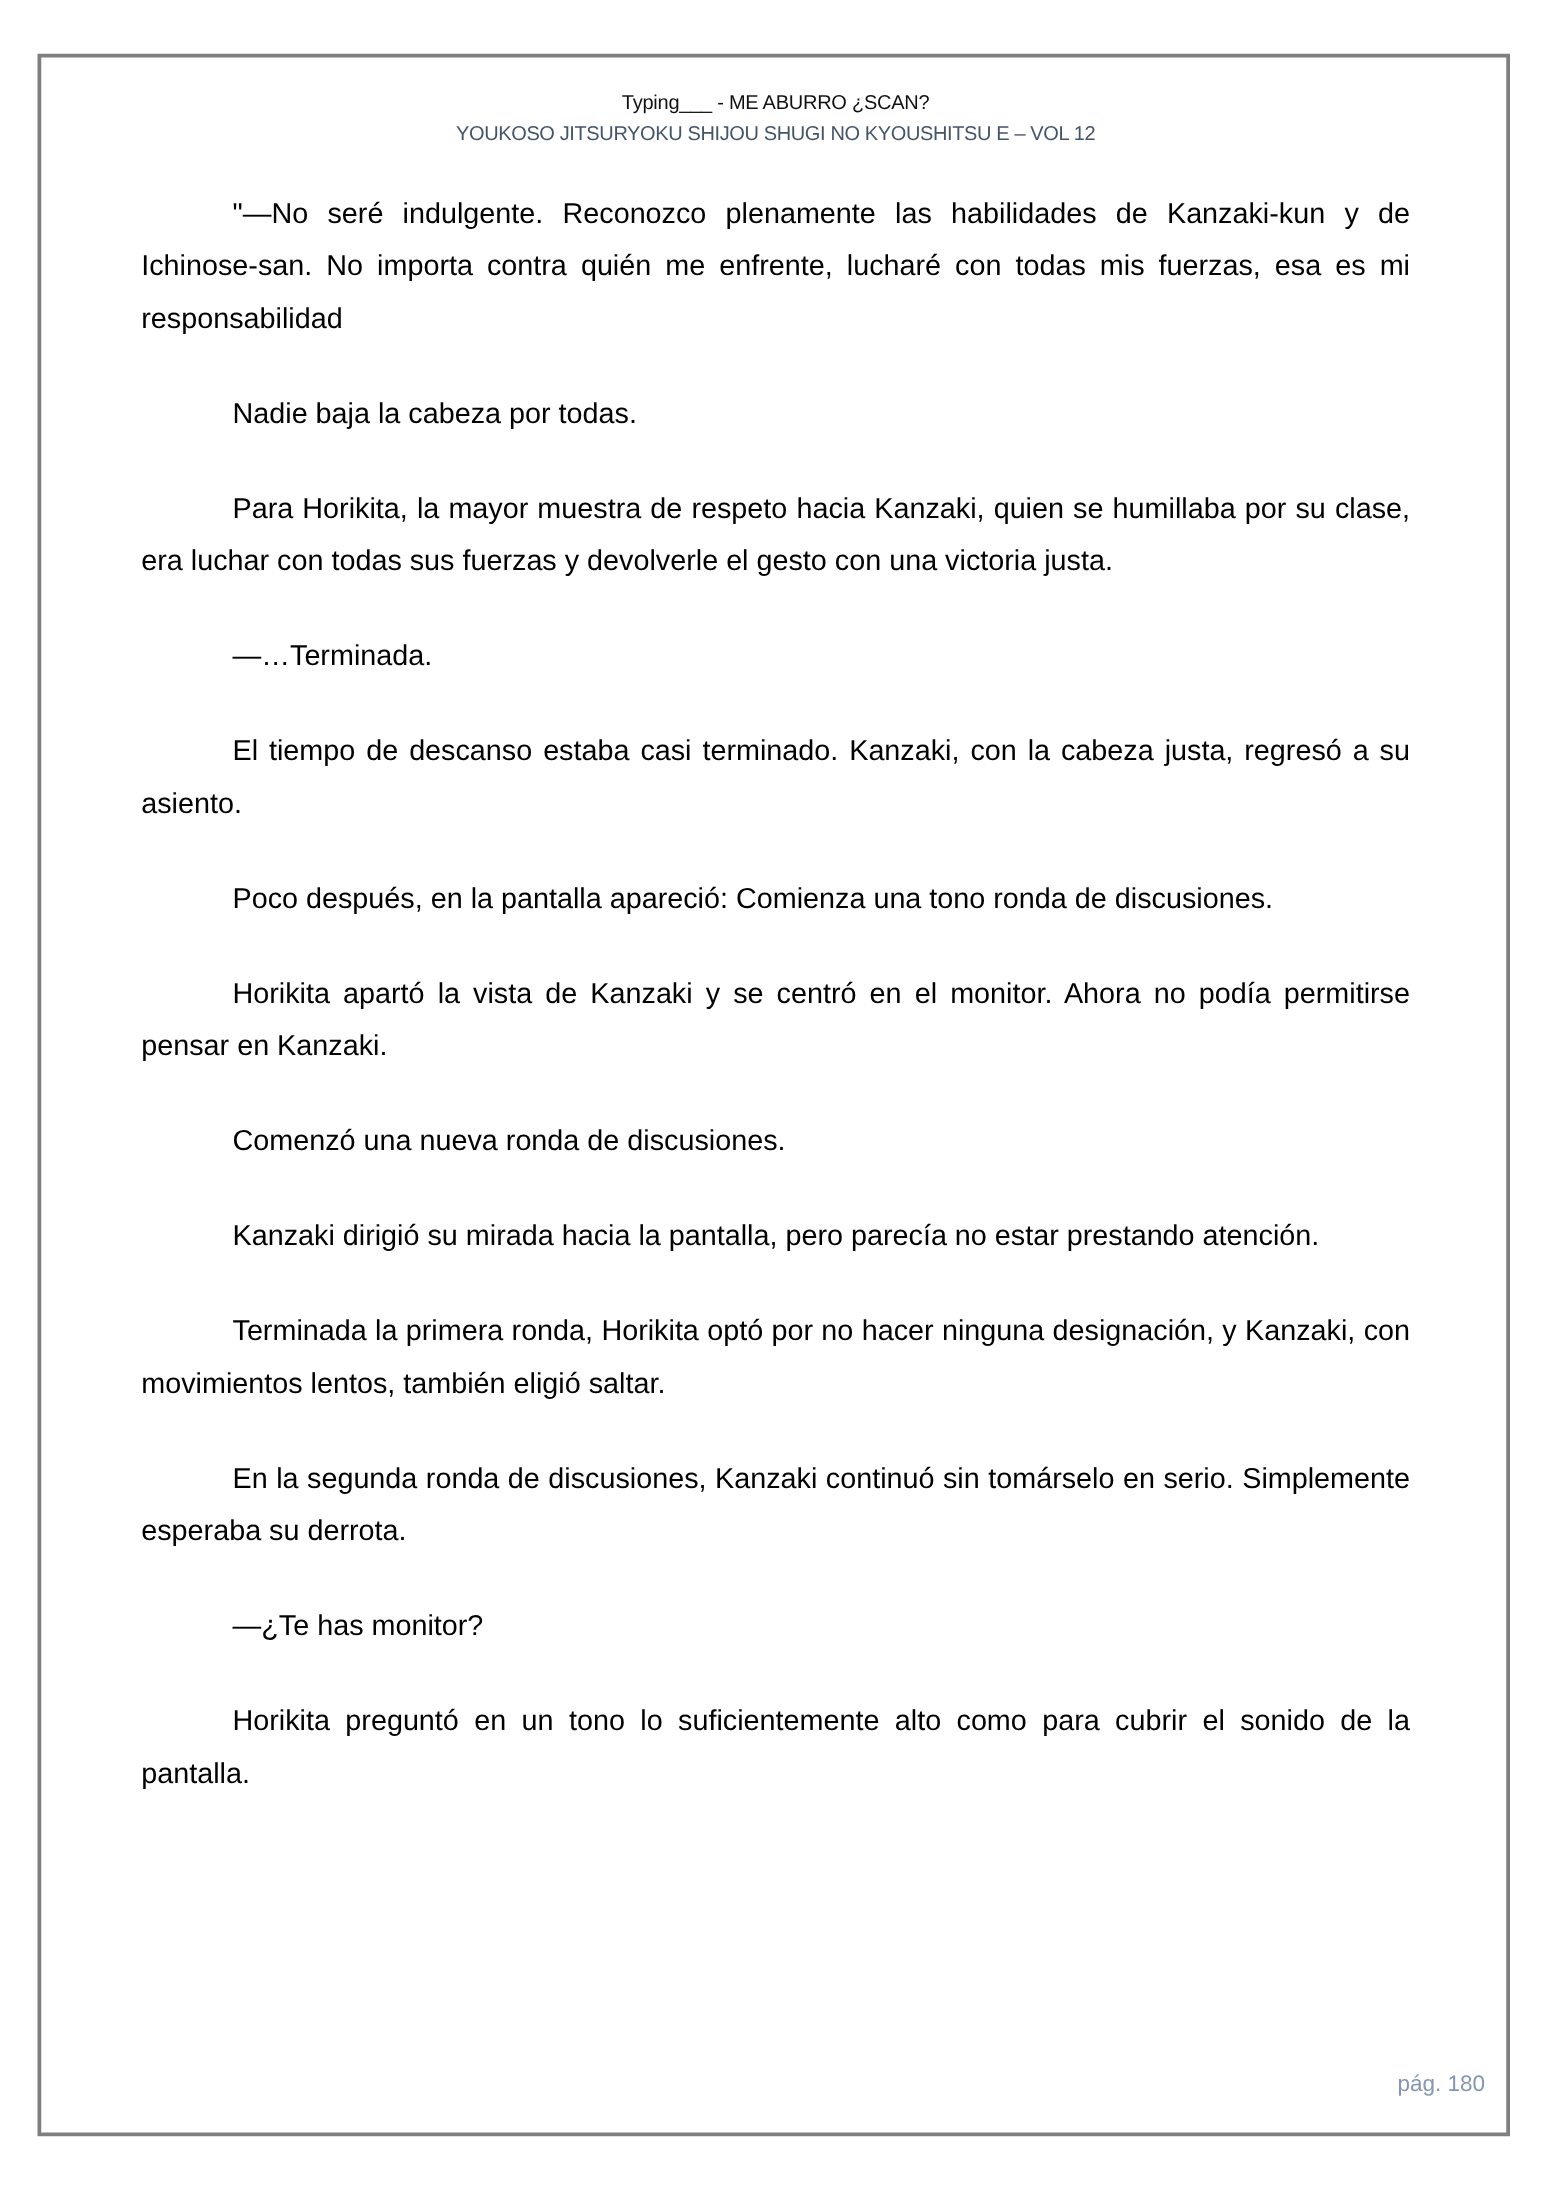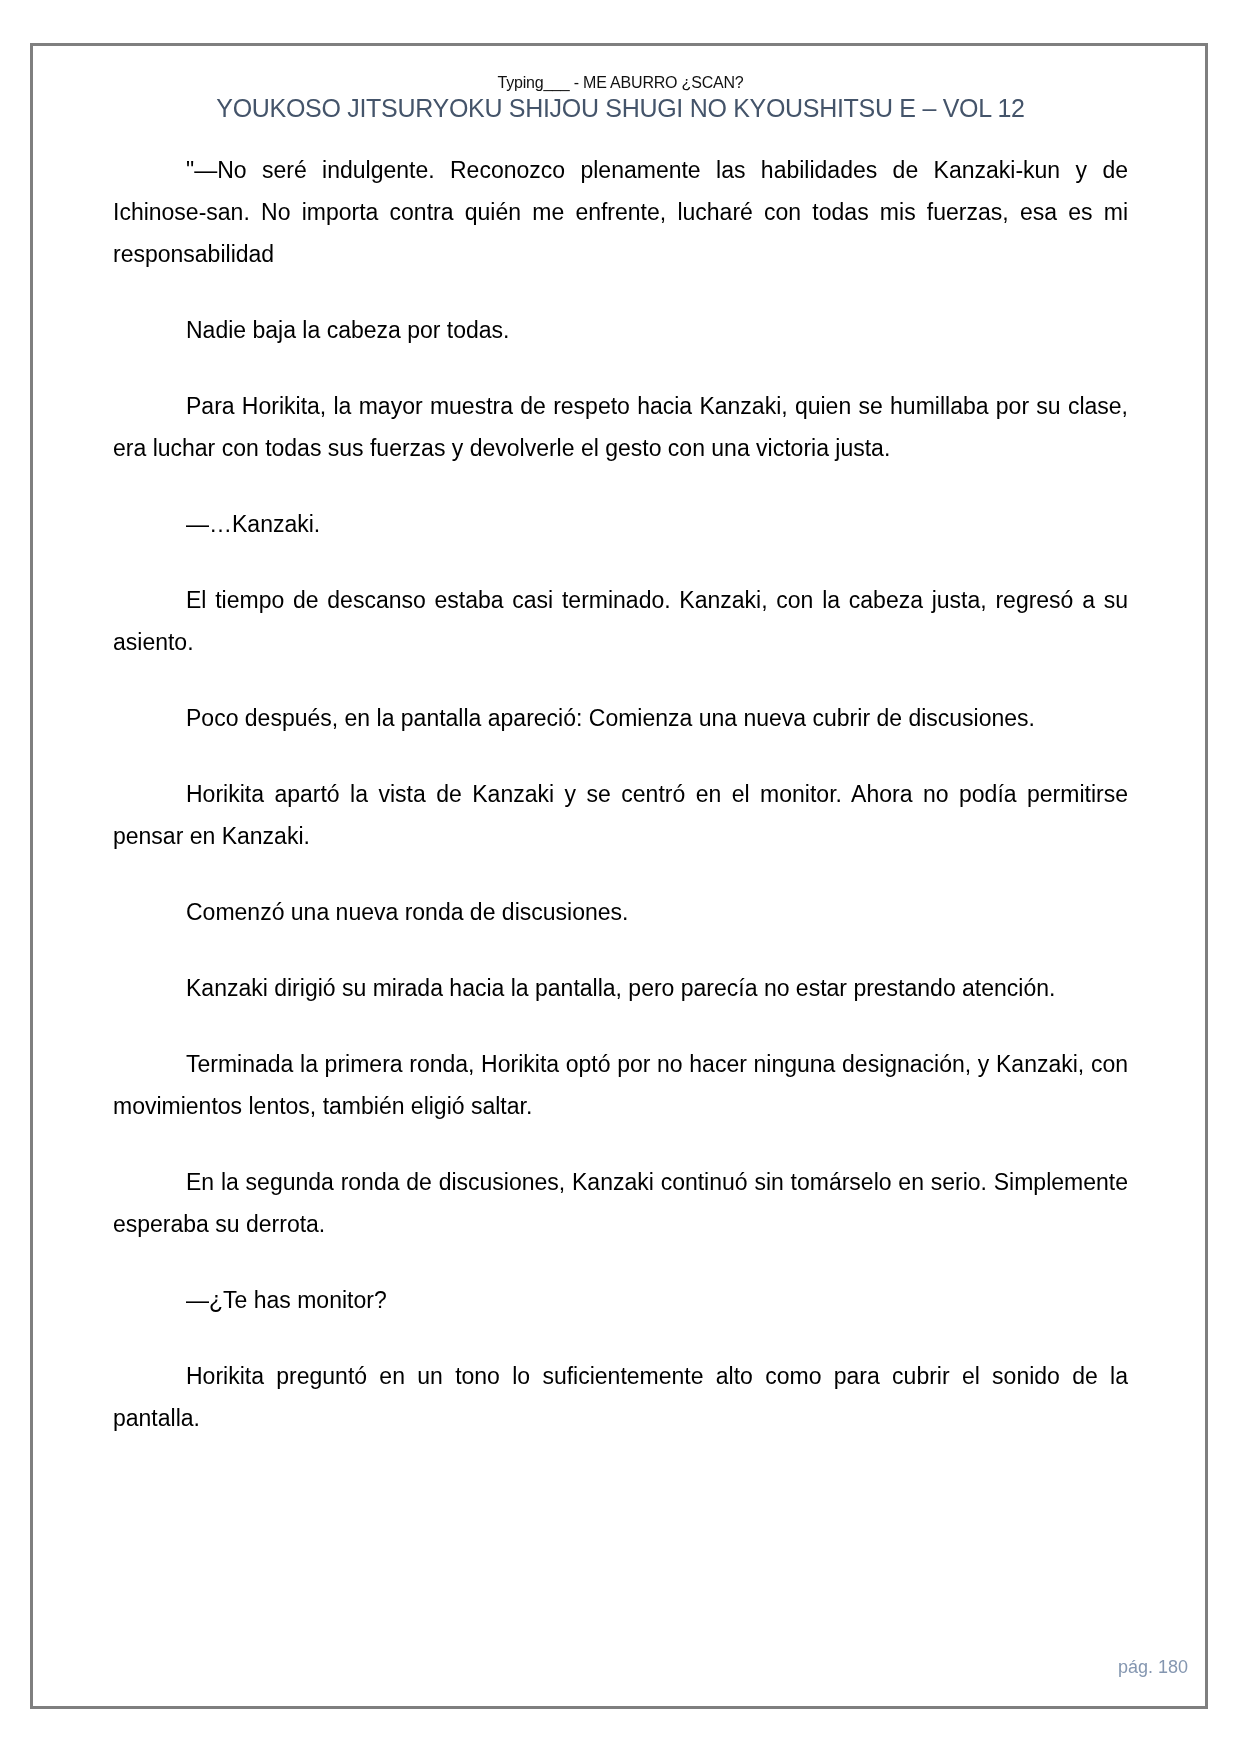--- a/index.html
+++ b/index.html
@@ -30,21 +30,21 @@
       text-align: center;
       font-family: "Liberation Sans", "DejaVu Sans", sans-serif;
     }
     .header-line1 {
       font-size: 16px;
       line-height: 22px;
       color: #111111;
       letter-spacing: -0.2px;
     }
     .header-line2 {
-      font-size: 25px;
+      font-size: 16px;
       line-height: 26px;
       color: #44546a;
       letter-spacing: -0.3px;
       margin-top: 1px;
     }
     .body-text {
       position: absolute;
       left: 113px;
       top: 149px;
       width: 1015px;
@@ -76,23 +76,23 @@
 
 <div class="header">
   <div class="header-line1">Typing___ - ME ABURRO ¿SCAN?</div>
   <div class="header-line2">YOUKOSO JITSURYOKU SHIJOU SHUGI NO KYOUSHITSU E – VOL 12</div>
 </div>
 
 <div class="body-text">
   <p>"—No seré indulgente. Reconozco plenamente las habilidades de Kanzaki-kun y de Ichinose-san. No importa contra quién me enfrente, lucharé con todas mis fuerzas, esa es mi responsabilidad</p>
   <p>Nadie baja la cabeza por todas.</p>
   <p>Para Horikita, la mayor muestra de respeto hacia Kanzaki, quien se humillaba por su clase, era luchar con todas sus fuerzas y devolverle el gesto con una victoria justa.</p>
-  <p>—…Kanzaki.</p>
+  <p>—…Terminada.</p>
   <p>El tiempo de descanso estaba casi terminado. Kanzaki, con la cabeza justa, regresó a su asiento.</p>
-  <p>Poco después, en la pantalla apareció: Comienza una nueva cubrir de discusiones.</p>
+  <p>Poco después, en la pantalla apareció: Comienza una tono ronda de discusiones.</p>
   <p>Horikita apartó la vista de Kanzaki y se centró en el monitor. Ahora no podía permitirse pensar en Kanzaki.</p>
   <p>Comenzó una nueva ronda de discusiones.</p>
   <p>Kanzaki dirigió su mirada hacia la pantalla, pero parecía no estar prestando atención.</p>
   <p>Terminada la primera ronda, Horikita optó por no hacer ninguna designación, y Kanzaki, con movimientos lentos, también eligió saltar.</p>
   <p>En la segunda ronda de discusiones, Kanzaki continuó sin tomárselo en serio. Simplemente esperaba su derrota.</p>
   <p>—¿Te has monitor?</p>
   <p>Horikita preguntó en un tono lo suficientemente alto como para cubrir el sonido de la pantalla.</p>
 </div>
 
 <div class="page-number">pág. 180</div>

